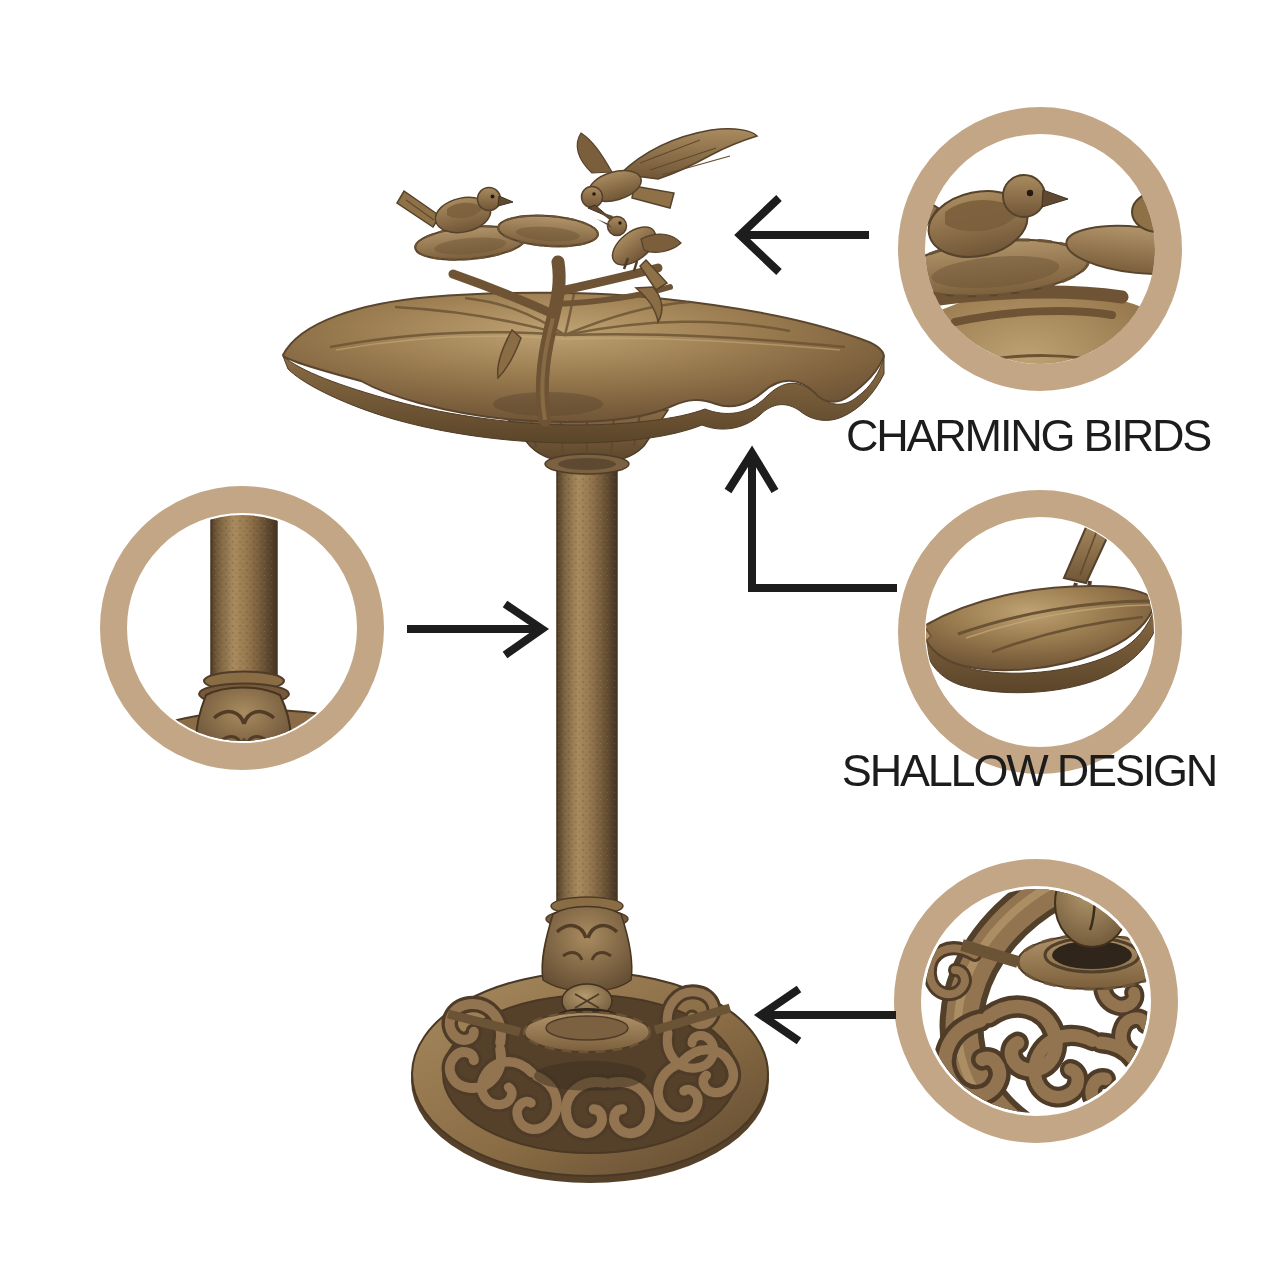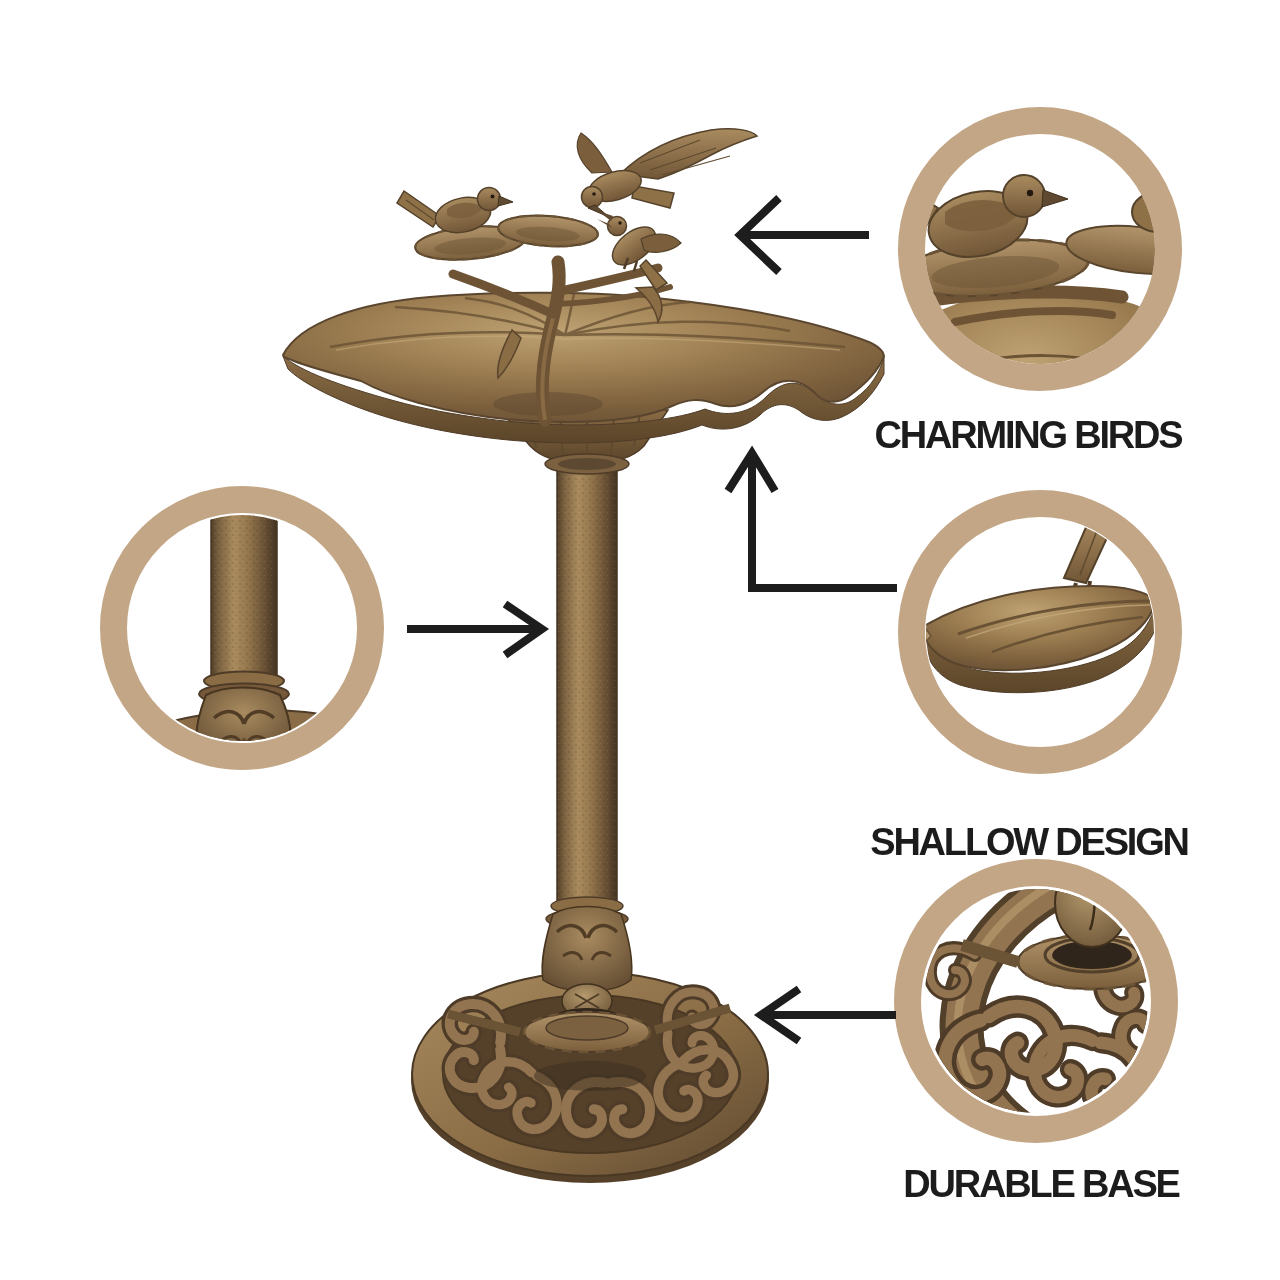--- a/index.html
+++ b/index.html
@@ -1,19 +1,19 @@
 <!DOCTYPE html>
 <html><head>
 <meta charset="utf-8">
 <style>
   html,body{margin:0;padding:0;background:#ffffff;}
   .stage{position:relative;width:1280px;height:1280px;background:#ffffff;overflow:hidden;
          font-family:"Liberation Sans",sans-serif;}
   .art{position:absolute;left:0;top:0;width:1280px;height:1280px;}
-  .label{position:absolute;transform:translateX(-50%);font-weight:bold;font-size:38px;
+  .label{position:absolute;transform:translateX(-50%);font-weight:normal;font-size:45px;
          letter-spacing:-2.2px;color:#1c1c1c;white-space:nowrap;line-height:45px;text-align:center;}
 </style>
 </head>
 <body>
 
 <div class="stage">
 <svg class="art" viewBox="0 0 1280 1280" xmlns="http://www.w3.org/2000/svg">
   <defs>
     <radialGradient id="bowlGrad" cx="45%" cy="30%" r="75%">
       <stop offset="0%" stop-color="#bfa273"></stop>
@@ -309,17 +309,16 @@
     </g>
     <g stroke="#1d1d1d">
       <path d="M 896 1015 L 763 1015"></path>
       <path d="M 799 989 L 761 1015 L 799 1041"></path>
     </g>
   </g>
 </svg>
 
 <div class="label" style="left:1028px;top:413px">CHARMING BIRDS</div>
 
-<div class="label" style="left:1029px;top:820px">SHALLOW DESIGN</div>
-
-<div class="label" style="left:1041px;top:1162px">DURABLE BASE</div>
+<div class="label" style="left:1029px;top:748px">SHALLOW DESIGN</div>
+
 
 </div>
 
 </body></html>

